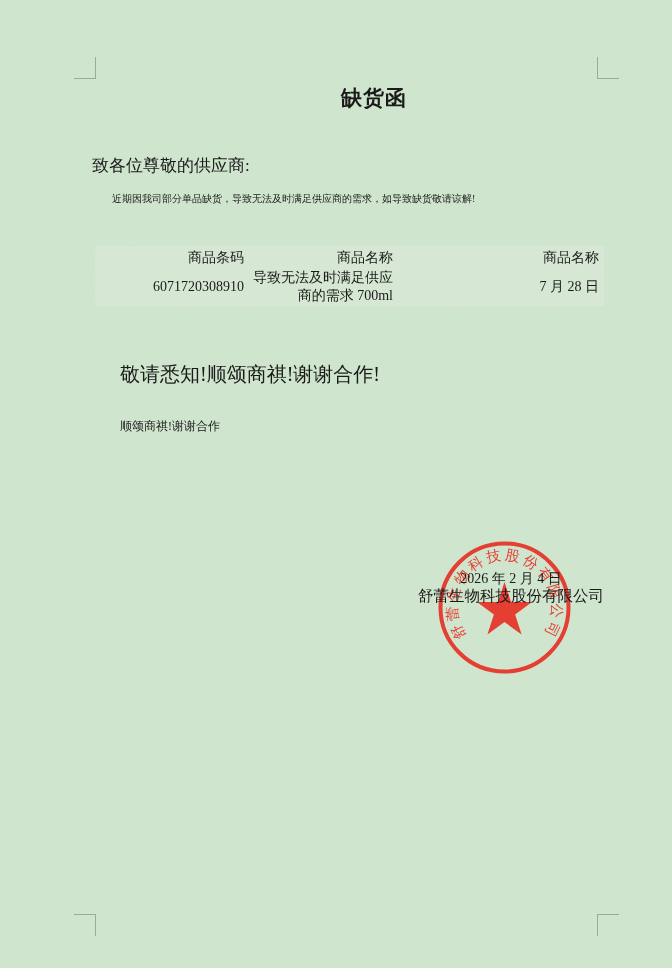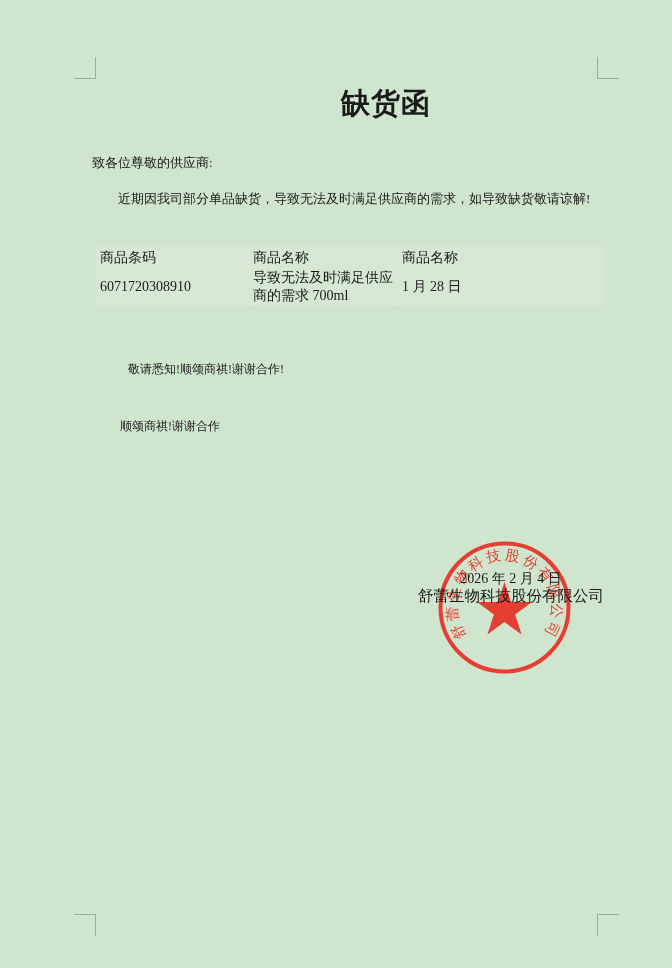--- a/index.html
+++ b/index.html
@@ -15,47 +15,47 @@
 
   
   .crop { position: absolute; width: 22px; height: 22px; }
   .crop.tl { left: 74px;  top: 57px;  border-right: 1px solid #9aab9b; border-bottom: 1px solid #9aab9b; }
   .crop.tr { left: 597px; top: 57px;  border-left: 1px solid #9aab9b;  border-bottom: 1px solid #9aab9b; }
   .crop.bl { left: 74px;  top: 914px; border-right: 1px solid #9aab9b; border-top: 1px solid #9aab9b; }
   .crop.br { left: 597px; top: 914px; border-left: 1px solid #9aab9b;  border-top: 1px solid #9aab9b; }
 
   .title {
     left: 341px; top: 84px;
-    font-size: 29px; font-weight: bold; letter-spacing: 1px;
+    font-size: 21px; font-weight: bold; letter-spacing: 1px;
     white-space: nowrap;
   }
-  .salutation { left: 92px; top: 154px; font-size: 13px; white-space: nowrap; }
+  .salutation { left: 92px; top: 154px; font-size: 17px; white-space: nowrap; }
   .body-para {
     left: 92px; top: 187px; width: 512px;
-    font-size: 13px; line-height: 23px;
+    font-size: 10px; line-height: 23px;
     text-indent: 2em;
   }
 
   table.goods {
     position: absolute; left: 95px; top: 246px; width: 508px;
     border-collapse: collapse; table-layout: fixed;
     font-size: 14px;
   }
   table.goods th, table.goods td {
     border: 1px dashed #dfe5dc;
     background: rgba(255,255,255,0.13);
-    text-align: left; vertical-align: middle;
+    text-align: right; vertical-align: middle;
     font-weight: normal;
     line-height: 18px;
     padding: 0 4px;
   }
   table.goods thead th { height: 22px; }
   table.goods tbody td { height: 37px; }
 
-  .notice  { left: 120px; top: 361px; font-size: 12px; white-space: nowrap; margin-left: 8px; }
+  .notice  { left: 120px; top: 361px; font-size: 20px; white-space: nowrap; }
   .closing { left: 120px; top: 418px; font-size: 12px; white-space: nowrap; }
 
   .seal-svg { left: 436px; top: 539px; width: 137px; height: 137px; opacity: 0.88; }
   .seal-text {
     font-family: "Liberation Serif", "DejaVu Serif", serif;
     font-size: 14.5px; letter-spacing: 3px;
   }
 
   .sign-block { left: 411px; top: 570px; width: 200px; text-align: center; }
   .sign-date    { font-size: 14px;  line-height: 17px; white-space: nowrap; }
@@ -85,21 +85,21 @@
     <tr>
       <th>商品条码</th>
       <th>商品名称</th>
       <th>商品名称</th>
     </tr>
   </thead>
   <tbody>
     <tr>
       <td>6071720308910</td>
       <td>导致无法及时满足供应商的需求 700ml</td>
-      <td>1 月 28 日</td>
+      <td>7 月 28 日</td>
     </tr>
   </tbody>
 </table>
 
 <div class="abs notice">敬请悉知!顺颂商祺!谢谢合作!</div>
 <div class="abs closing">顺颂商祺!谢谢合作</div>
 
 <svg class="abs seal-svg" viewBox="0 0 137 137" xmlns="http://www.w3.org/2000/svg">
   <circle cx="68.5" cy="68.5" r="64" fill="none" stroke="#e8281e" stroke-width="4"></circle>
   <polygon fill="#e8281e" points="68.5,43 75,63 96.1,63 79.1,75.4 85.6,95.5 68.5,83.1 51.4,95.5 57.9,75.4 40.9,63 62,63"></polygon>

